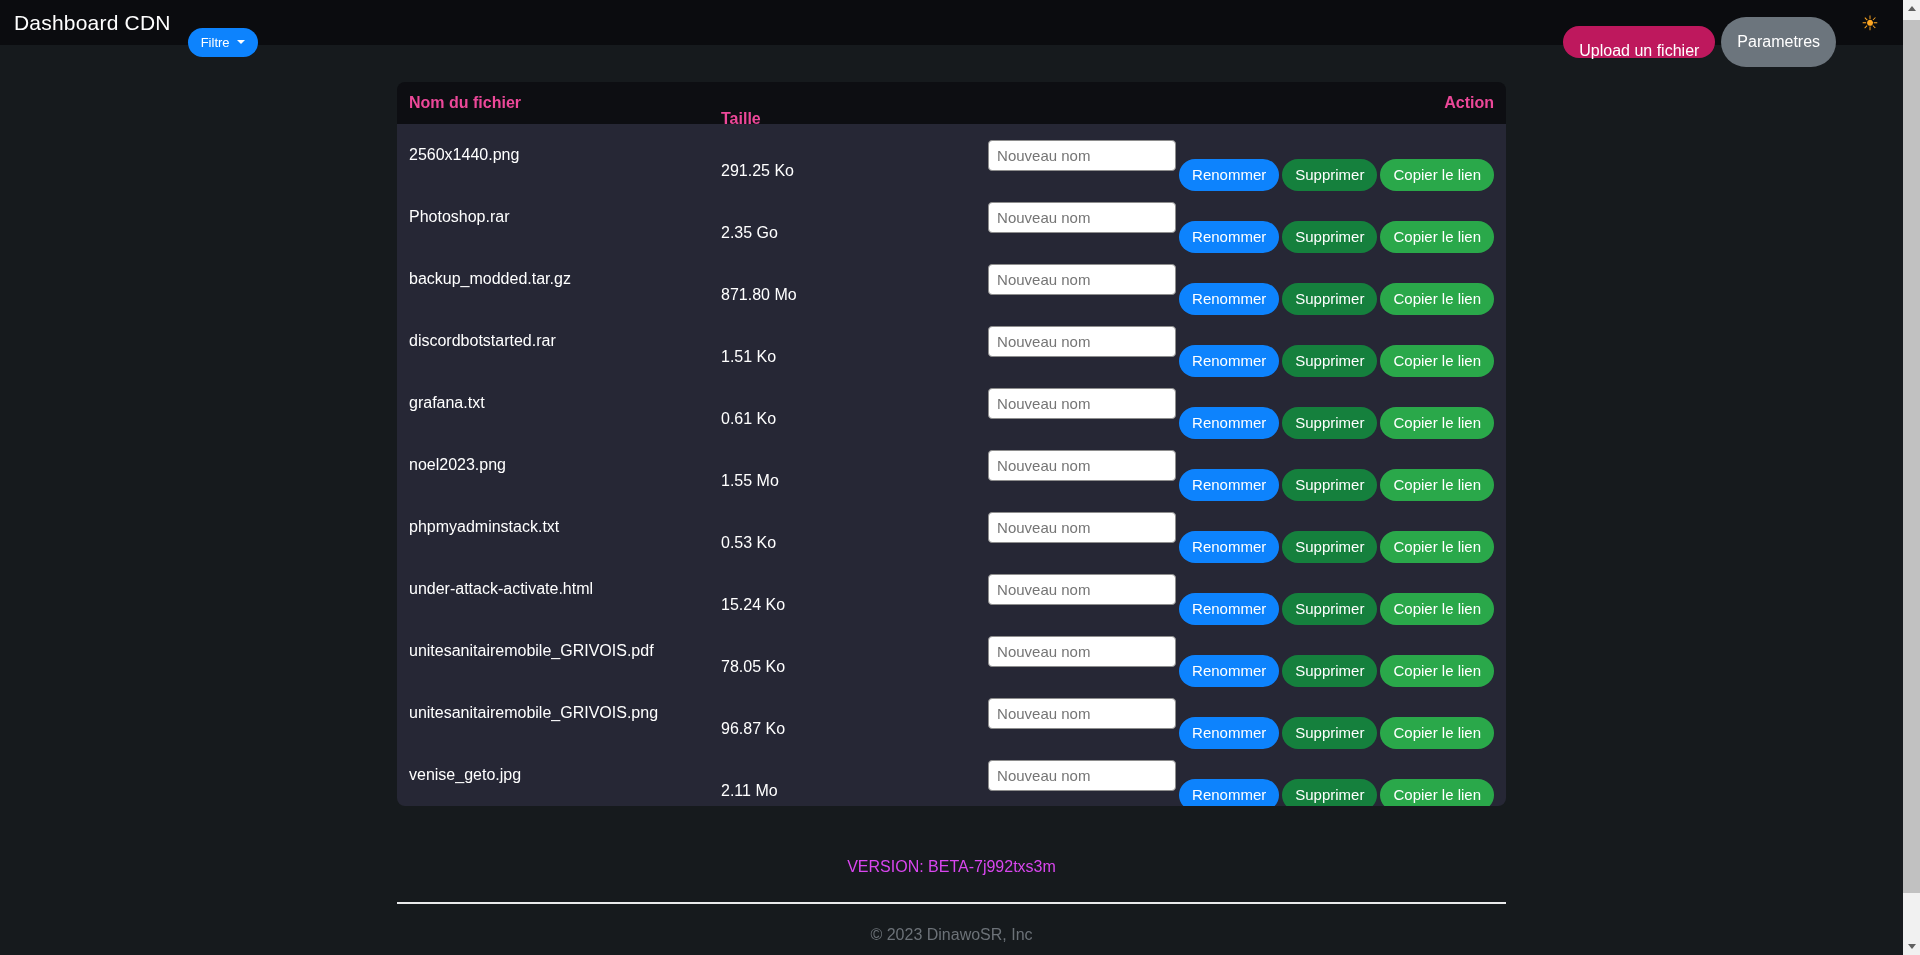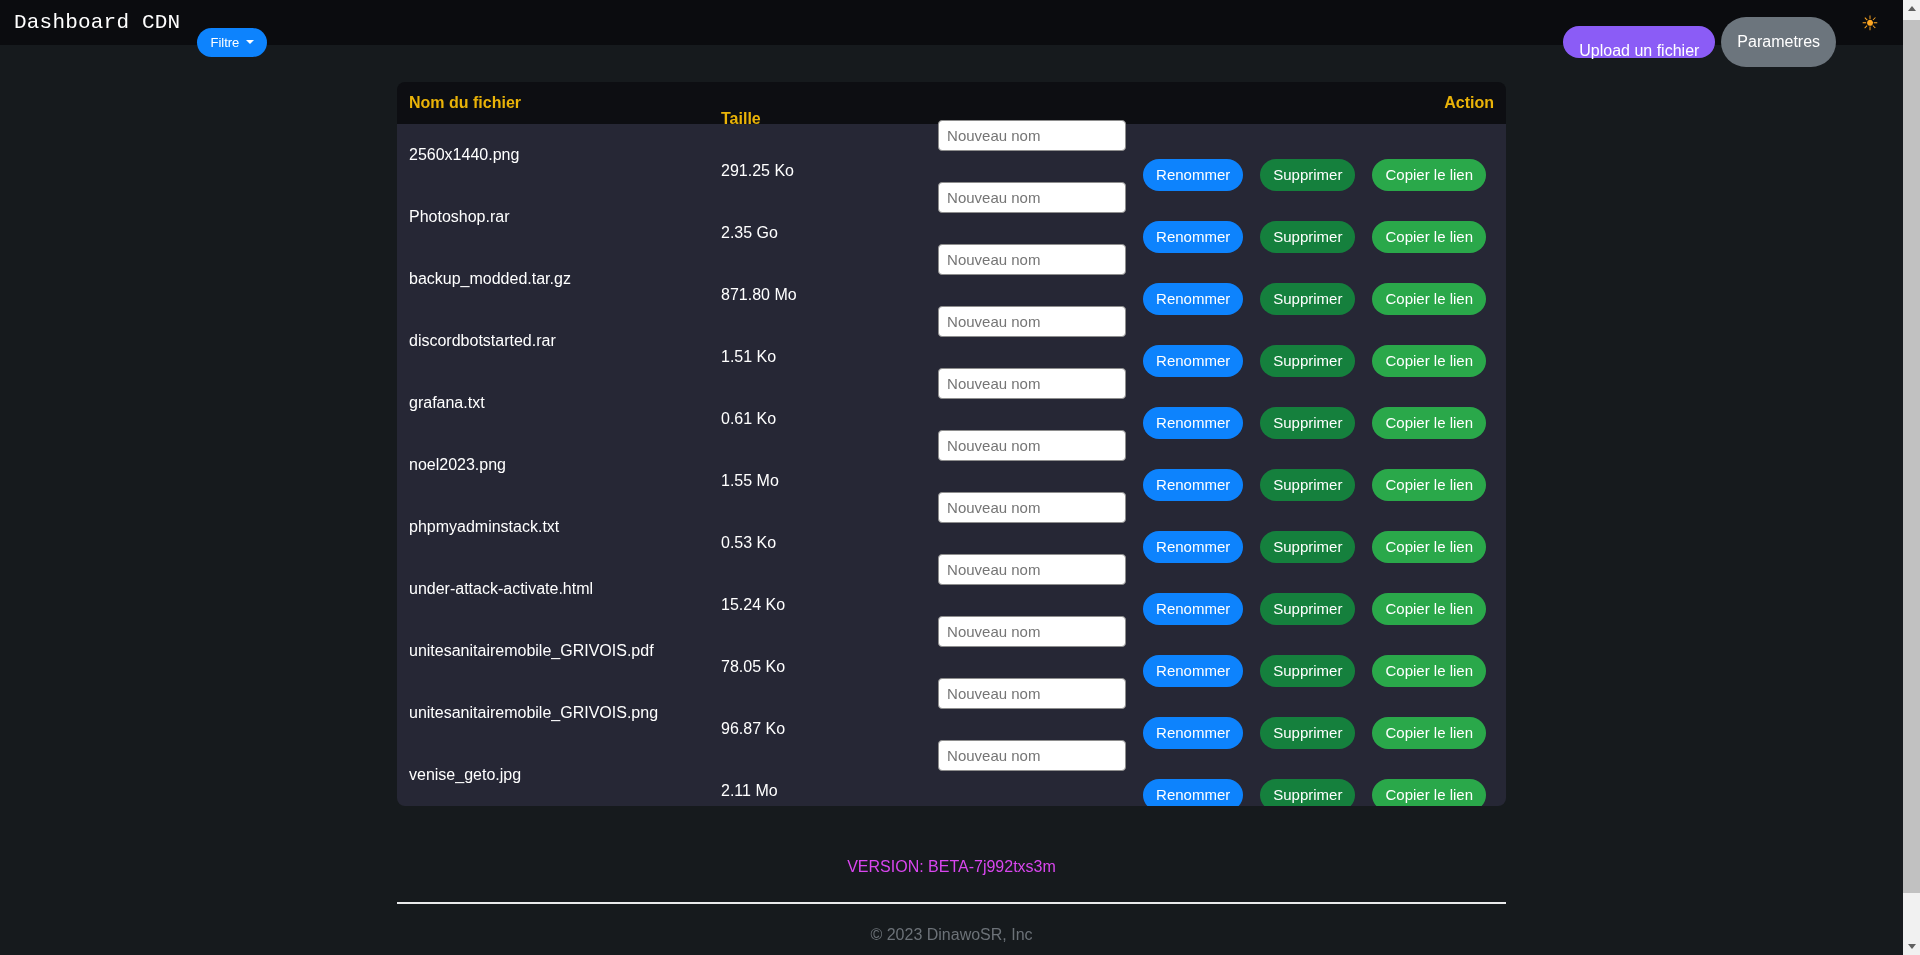--- a/index.html
+++ b/index.html
@@ -10,60 +10,60 @@
     overflow: hidden;
   }
   .page { width: 1903px; height: 955px; position: relative; }
 
   
   .navbar {
     height: 45px; background: #0b0c0f;
     display: flex; align-items: center;
     padding: 0 24px 0 14px;
   }
-  .brand { color: #ffffff; font-size: 21px; font-weight: 500; letter-spacing: .2px; font-family: Liberation Mono, monospace; }
+  .brand { color: #ffffff; font-size: 21px; font-weight: 500; letter-spacing: .2px; }
   .btn { border: none; cursor: pointer; color: #fff; white-space: nowrap; margin-top: 39px; }
   .btn-pill { border-radius: 50rem; }
   .filtre-btn {
     margin-left: 17px; background: #0d83fd;
     font-size: 13px; padding: 5px 13px; height: 29px;
     display: inline-flex; align-items: center; gap: 7px;
   }
   .caret {
     width: 0; height: 0; display: inline-block;
     border-left: 4px solid transparent; border-right: 4px solid transparent;
     border-top: 4px solid #ffffff;
   }
   .nav-spacer { flex: 1; }
-  .upload-btn { background: #8b5cf6; font-size: 16px; padding: 16px 16px; height: 20px; }
+  .upload-btn { background: #be185d; font-size: 16px; padding: 16px 16px; height: 20px; }
   .settings-btn { background: #6c757d; font-size: 16px; padding: 7px 16px; height: 50px; margin-left: 6px; }
   .theme-toggle {
     margin-left: 25px; color: #ffa722; font-size: 20px; line-height: 1;
     cursor: pointer; user-select: none;
   }
 
   
   .table-wrap {
     width: 1109px; margin: 37px auto 0 auto;
     border-radius: 8px; overflow: hidden;
   }
   .thead {
     background: #0d0e12; height: 42px;
     display: flex; align-items: center;
-    color: #eab308; font-weight: 700; font-size: 16px;
+    color: #ec4899; font-weight: 700; font-size: 16px;
   }
   .trow {
     background: #262735; height: 62px;
     display: flex; align-items: center;
     color: #ffffff; font-size: 16px;
   }
   .c-name { width: 324px; padding-left: 12px; overflow: hidden; white-space: nowrap; }
   .c-size { flex: 1; margin-top: 32px; }
   .th-action { margin-left: auto; padding-right: 12px; }
-  .c-actions { display: flex; align-items: flex-start; gap: 17px; padding-right: 20px; }
+  .c-actions { display: flex; align-items: center; gap: 3px; padding-right: 12px; }
   .rename-input {
     width: 188px; height: 31px;
     background: #ffffff; border: 1px solid #8e8e8e; border-radius: 4px;
     font-size: 15px; padding: 0 8px; color: #111;
     font-family: "Liberation Sans", "DejaVu Sans", sans-serif;
   }
   .rename-input::placeholder { color: #757575; }
   .act-btn { font-size: 15px; padding: 6px 13px; height: 32px; }
   .act-blue  { background: #0d83fd; }
   .act-red   { background: #15803d; }

